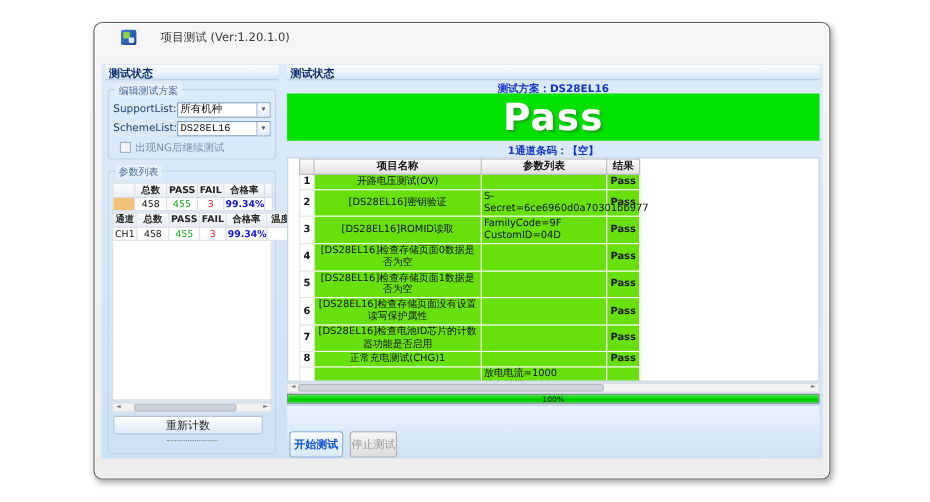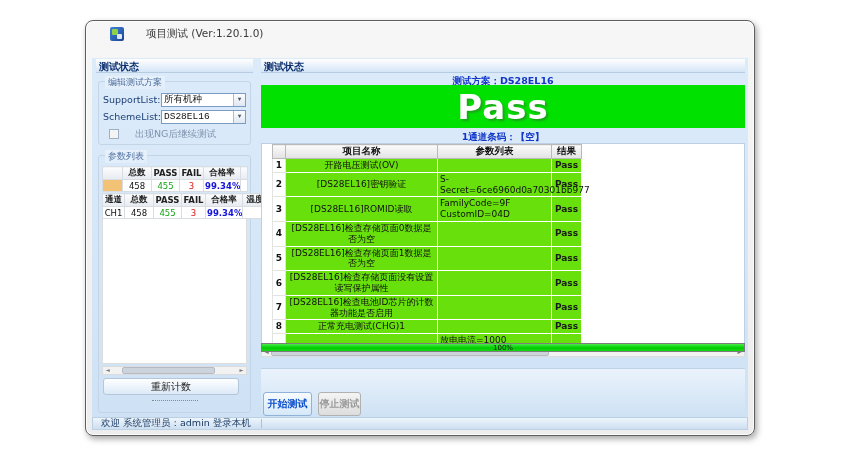--- a/index.html
+++ b/index.html
@@ -42,21 +42,21 @@
   .groupbox .legend { position:absolute; top:-6px; left:6px; background:inherit; font-size:9px; color:#4f6f9f; padding:0 3px;
     background:linear-gradient(#e7f1fb,#e2eefa); }
   .gb-scheme { left:2px; top:22px; right:2px; height:64px; background:transparent; }
 
   .field-row { position:absolute; left:4px; right:4px; height:15px; display:flex; align-items:center; }
   .field-label { font-size:9.5px; color:#1c3f76; width:58px; flex:0 0 auto; }
   .dropdown { flex:1; height:14px; background:#ffffff; border:1px solid #7a9cc4; display:flex; align-items:center; position:relative;font-family:Liberation Mono, monospace; }
   .dropdown .dd-value { font-size:9.5px; color:#111; padding-left:2px; flex:1; white-space:nowrap; overflow:hidden; }
   .dd-button { width:12px; height:12px; margin:0; background:linear-gradient(#fdfdfd,#dfe8f2); border-left:1px solid #a8bed6;
     display:flex; align-items:center; justify-content:center; font-size:6px; color:#44566c; flex:0 0 auto; }
-  .checkbox-row { position:absolute; left:10px; height:12px; display:flex; align-items:center; gap:16px; }
+  .checkbox-row { position:absolute; left:10px; height:12px; display:flex; align-items:center; gap:4px; }
   .checkbox { width:10px; height:10px; background:#f4f4f4; border:1px solid #9fb0c2; }
   .checkbox-label { font-size:9.5px; color:#7e92ac; }
 
   .gb-stats { left:2px; top:96px; right:2px; bottom:2px; }
 
   .stats-table { position:absolute; left:3px; border-collapse:collapse; table-layout:fixed; background:#fff; }
   .stats-table td { border:1px solid #d8dde4; font-size:8.5px; height:12px; text-align:center; padding:0 1px;
     white-space:nowrap; overflow:hidden; }
   .stats-table td.h { background:linear-gradient(#fbfcfd,#e7ebf1); font-weight:bold; color:#222; }
   .v-total { color:#111; }
@@ -91,30 +91,30 @@
   .results-wrap { position:absolute; left:0; right:0; top:84px; height:204px; background:#ffffff; border:1px solid #bccfe4; overflow:hidden;padding-left:10px; }
   .results-table { border-collapse:collapse; table-layout:fixed; width:309px; }
   .results-table th { background:linear-gradient(#fbfbfb,#e2e2e2); border:1px solid #b9b9b9; font-size:9.5px; color:#111; height:13px; padding:0 2px; font-weight:bold; }
   .results-table td { font-size:9px; color:#111; padding:1px 2px; line-height:1.2; vertical-align:middle; }
   .results-table td.c-no { background:#ffffff; border:1px solid #e3e3e3; text-align:center; width:13px; font-weight:bold; }
   .results-table td.c-name { background:#68e00c; border:1px solid #ffffff; text-align:center; width:152px; }
   .results-table td.c-params { background:#68e00c; border:1px solid #ffffff; text-align:left; width:114px; white-space:pre-line; }
   .results-table td.c-result { background:#68e00c; border:1px solid #ffffff; text-align:center; width:30px; color:#1a1a1a; font-weight:bold; }
 
   .rp-hscroll { left:0; right:0; top:289px; }
-  .progressbar { position:absolute; left:0; right:0; top:284px; height:9px; border:1px solid #7d7d7d; background:#e9e9e9; }
+  .progressbar { position:absolute; left:0; right:0; top:299px; height:9px; border:1px solid #7d7d7d; background:#e9e9e9; }
   .progress-fill { height:100%; background:linear-gradient(#49ec49,#00cc00 55%,#17d817); }
   .progress-label { position:absolute; left:0; right:0; top:0; text-align:center; font-size:7px; color:#111; line-height:8px; }
 
   .rp-buttons { position:absolute; left:0; right:0; top:309px; bottom:0;
     background:linear-gradient(#eaf3fc,#cfe2f4); border-top:1px solid #bed3e8; }
   .btn-start { position:absolute; left:2px; top:23px; width:49px; height:24px;
     background:linear-gradient(#f7fbff,#d6e8f8); border:1px solid #8fb2d6; color:#0a4ecb; font-weight:bold; }
   .btn-stop { position:absolute; left:57px; top:23px; width:43px; height:24px;
-    background:linear-gradient(#f4f4f4,#dddddd); border:1px solid #b1b1b1; color:#9b9b9b; font-weight:bold; }
+    background:linear-gradient(#f4f4f4,#dddddd); border:1px solid #b1b1b1; color:#9b9b9b; font-weight:normal; }
 
   
   .statusbar { position:absolute; left:6px; right:6px; bottom:5px; height:13px;
     background:linear-gradient(#eef5fc,#cddff1); border:1px solid #bcd0e4;
     display:flex; align-items:center; font-size:9.5px; color:#16365e; }
   .statusbar .sb-text { padding-left:8px; }
   .sb-sep { width:1px; height:9px; background:#a9bfd6; margin-left:10px; }
 </style>
 </head>
 <body>
@@ -335,18 +335,14 @@
         <div class="progress-label">100%</div>
       </div>
 
       <div class="rp-buttons">
         <div class="btn btn-start">开始测试</div>
         <div class="btn btn-stop">停止测试</div>
       </div>
     </div>
   </div>
 
-  <div class="statusbar">
-    <div class="sb-text">欢迎 系统管理员：admin 登录本机</div>
-    <div class="sb-sep"></div>
-  </div>
 
 </div>
 
 </body></html>

